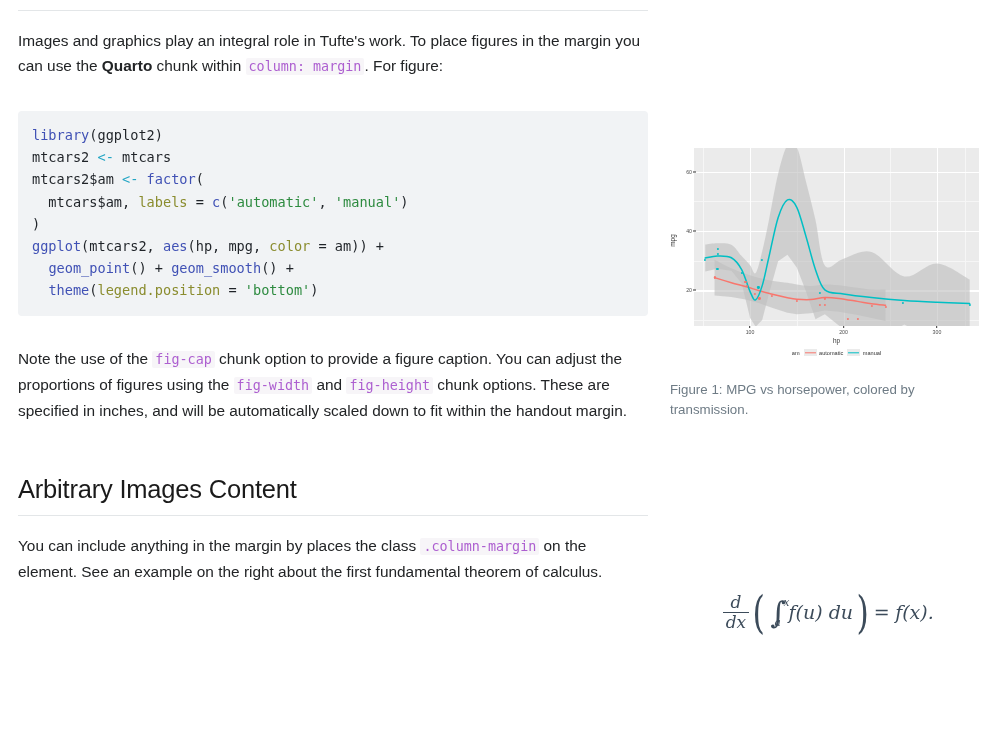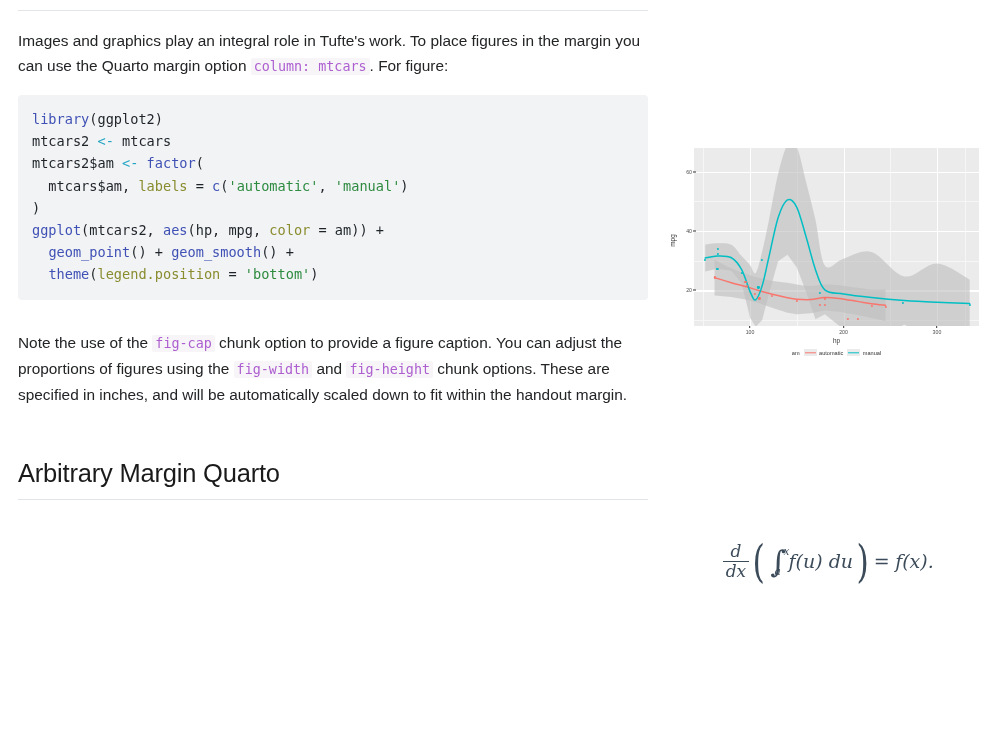--- a/index.html
+++ b/index.html
@@ -46,35 +46,35 @@
   }
 
   .body-para {
     font-size: 15.4px;
     line-height: 25px;
     color: #222426;
     margin: 0;
     padding-top: 17px;
   }
 
-  strong { font-weight: 400; }
+  strong { font-weight: 700; }
 
   code.inline {
     font-family: "DejaVu Sans Mono", monospace;
     font-size: 13.4px;
     color: #ad5fd0;
     background: #f7f5f8;
     border-radius: 2px;
     padding: 1px 3px;
     white-space: pre;
   }
 
   
   .code-block {
-    margin-top: 16px;
+    margin-top: 32px;
     background: #f1f3f5;
     border-radius: 4px;
     padding: 13px 14px 14px 14px;
     font-family: "DejaVu Sans Mono", monospace;
     font-size: 13.6px;
     line-height: 22.2px;
     white-space: pre;
     color: #1f2328;
     overflow: hidden;
   }
@@ -288,38 +288,39 @@
 </style>
 </head>
 <body>
 
 <div class="page">
 
   <div class="main-col">
 
     <div class="heading-rule"></div>
 
-    <p class="body-para"><span>Images and graphics play an integral role in Tufte's work. To place figures in the margin you can use the </span><strong>Quarto</strong><span> margin option </span><code class="inline">column: mtcars</code><span>. For figure:</span></p>
+    <p class="body-para"><span>Images and graphics play an integral role in Tufte's work. To place figures in the margin you can use the </span><strong>Quarto</strong><span> chunk within </span><code class="inline">column: margin</code><span>. For figure:</span></p>
 
     <pre class="code-block" id="code-block"><span class="tok-fn">library</span><span class="tok-plain">(ggplot2)</span>
 <span class="tok-plain">mtcars2 </span><span class="tok-op">&lt;-</span><span class="tok-plain"> mtcars</span>
 <span class="tok-plain">mtcars2$am </span><span class="tok-op">&lt;-</span><span class="tok-plain"> </span><span class="tok-fn">factor</span><span class="tok-plain">(</span>
 <span class="tok-plain">  mtcars$am, </span><span class="tok-arg">labels</span><span class="tok-plain"> = </span><span class="tok-fn">c</span><span class="tok-plain">(</span><span class="tok-str">'automatic'</span><span class="tok-plain">, </span><span class="tok-str">'manual'</span><span class="tok-plain">)</span>
 <span class="tok-plain">)</span>
 <span class="tok-fn">ggplot</span><span class="tok-plain">(mtcars2, </span><span class="tok-fn">aes</span><span class="tok-plain">(hp, mpg, </span><span class="tok-arg">color</span><span class="tok-plain"> = am)) +</span>
 <span class="tok-plain">  </span><span class="tok-fn">geom_point</span><span class="tok-plain">() + </span><span class="tok-fn">geom_smooth</span><span class="tok-plain">() +</span>
 <span class="tok-plain">  </span><span class="tok-fn">theme</span><span class="tok-plain">(</span><span class="tok-arg">legend.position</span><span class="tok-plain"> = </span><span class="tok-str">'bottom'</span><span class="tok-plain">)</span></pre>
 
     <p class="body-para"><span>Note the use of the </span><code class="inline">fig-cap</code><span> chunk option to provide a figure caption. You can adjust the proportions of figures using the </span><code class="inline">fig-width</code><span> and </span><code class="inline">fig-height</code><span> chunk options. These are specified in inches, and will be automatically scaled down to fit within the handout margin.</span></p>
 
     <div style="height:38px"></div>
 
-    <h2 class="section-heading">Arbitrary Margin Quarto</h2>
+    <h2 class="section-heading">Arbitrary Images Content</h2>
     <div class="heading-rule"></div>
 
+    <p class="body-para"><span>You can include anything in the margin by places the class </span><code class="inline">.column-margin</code><span> on the element. See an example on the right about the first fundamental theorem of calculus.</span></p>
   </div>
 
   <div class="margin-col">
 
     <div style="height:143px"></div>
 
     <div class="figure-wrap">
       <div class="ggplot" id="ggplot">
         <div class="gg-panel" id="gg-panel">
             <div class="gl-v gl-minor" style="left: 9.34426px;"></div>
@@ -382,20 +383,21 @@
           <span class="legend-item">
             <span class="legend-key" style="color:#f8766d"></span>
             <span class="legend-lab">automatic</span>
           </span>
           <span class="legend-item">
             <span class="legend-key" style="color:#00bfc4"></span>
             <span class="legend-lab">manual</span>
           </span>
         </div>
       </div>
+      <p class="fig-caption">Figure 1: MPG vs horsepower, colored by transmission.</p>
     </div>
 
     <div style="height:158px"></div>
 
 
     <div class="math-display">
       <span class="mathrow">
         <span class="frac">
           <span class="num">d</span>
           <span class="bar"></span>

